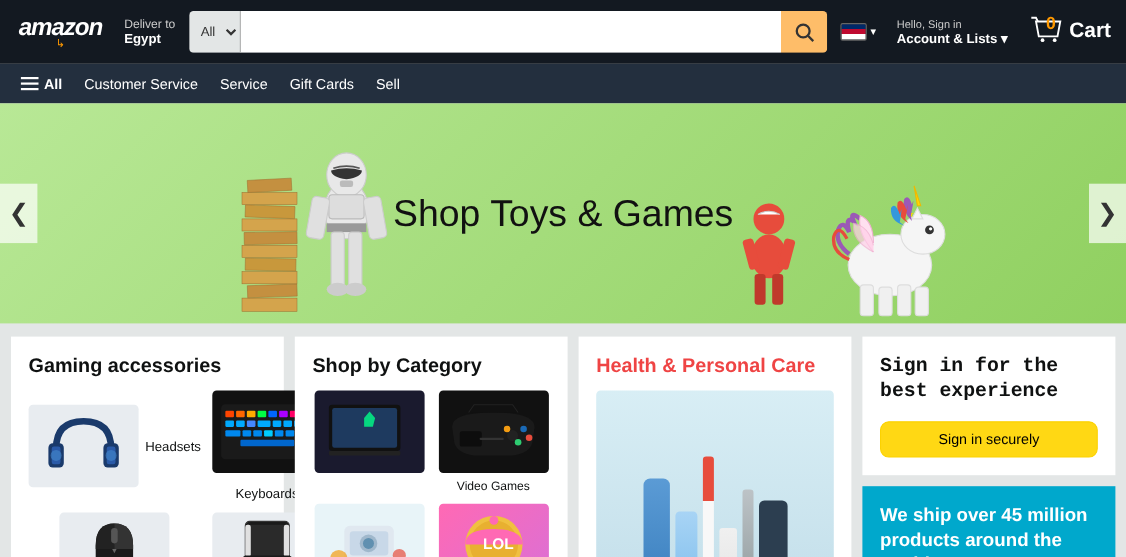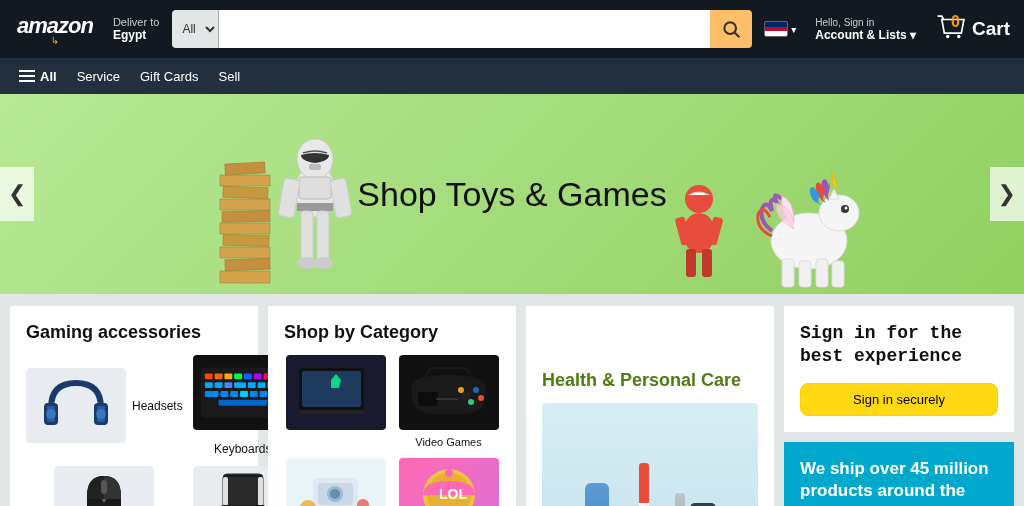--- a/index.html
+++ b/index.html
@@ -60,20 +60,21 @@
 
 <div style="background:#232f3e; display:flex; align-items:center; padding:0 10px; height:36px; gap:2px;">
   <div style="display:flex; align-items:center; gap:5px; color:#fff; font-size:13px; font-weight:bold; cursor:pointer; padding:5px 8px; border:1px solid transparent; white-space:nowrap;">
     <div style="display:flex; flex-direction:column; gap:3px;">
       <span style="display:block; width:16px; height:2px; background:#fff;"></span>
       <span style="display:block; width:16px; height:2px; background:#fff;"></span>
       <span style="display:block; width:16px; height:2px; background:#fff;"></span>
     </div>
     <span>All</span>
   </div>
+  <div style="color:#fff; font-size:13px; cursor:pointer; padding:5px 8px; border:1px solid transparent; white-space:nowrap;">Customer Service</div>
   <div style="color:#fff; font-size:13px; cursor:pointer; padding:5px 8px; border:1px solid transparent; white-space:nowrap;">Service</div>
   <div style="color:#fff; font-size:13px; cursor:pointer; padding:5px 8px; border:1px solid transparent; white-space:nowrap;">Gift Cards</div>
   <div style="color:#fff; font-size:13px; cursor:pointer; padding:5px 8px; border:1px solid transparent; white-space:nowrap;">Sell</div>
 </div>
 
 <div style="position:relative; background:linear-gradient(135deg, #b8e896 0%, #90d060 100%); height:200px; display:flex; align-items:center; justify-content:center; overflow:hidden;">
 
   <button style="position:absolute; left:0; top:50%; transform:translateY(-50%); background:rgba(255,255,255,0.7); border:none; font-size:22px; cursor:pointer; padding:14px 8px; color:#333; z-index:10;">
     <span>❮</span>
   </button>
@@ -331,21 +332,21 @@
             <circle cx="40" cy="10" r="4" fill="#ff69b4"></circle>
           </svg>
         </div>
 
       </div>
     </div>
 
   </div>
 
   <div style="background:#fff; padding:16px; flex:1; min-width:0;">
-    <div style="font-size:18px; font-weight:bold; color:#4d7c0f; margin-bottom:12px;margin-top:48px;">Health &amp; Personal Care</div>
+    <div style="font-size:18px; font-weight:bold; color:#ef4444; margin-bottom:12px;">Health &amp; Personal Care</div>
     <div style="width:100%; height:220px; background:linear-gradient(180deg, #d8eef5 0%, #c0dce8 100%); border-radius:4px; display:flex; align-items:flex-end; justify-content:center; overflow:hidden;">
       <div style="display:flex; align-items:flex-end; gap:5px; padding:0 10px 0 10px; height:100%; padding-top:20px;">
 
         <div style="width:24px; height:140px; background:linear-gradient(to bottom, #5b9bd5, #2e75b6); border-radius:6px 6px 3px 3px; flex-shrink:0;"></div>
 
         <div style="width:20px; height:110px; background:linear-gradient(to bottom, #a8d4f5, #6cb3e8); border-radius:4px 4px 2px 2px; flex-shrink:0;"></div>
 
         <div style="width:10px; height:160px; background:linear-gradient(to bottom, #e74c3c 0%, #e74c3c 25%, #f8f8f8 25%); border-radius:3px 3px 1px 1px; flex-shrink:0;"></div>
 
         <div style="width:16px; height:95px; background:linear-gradient(to bottom, #f0f0f0, #ddd); border-radius:3px; flex-shrink:0;"></div>

